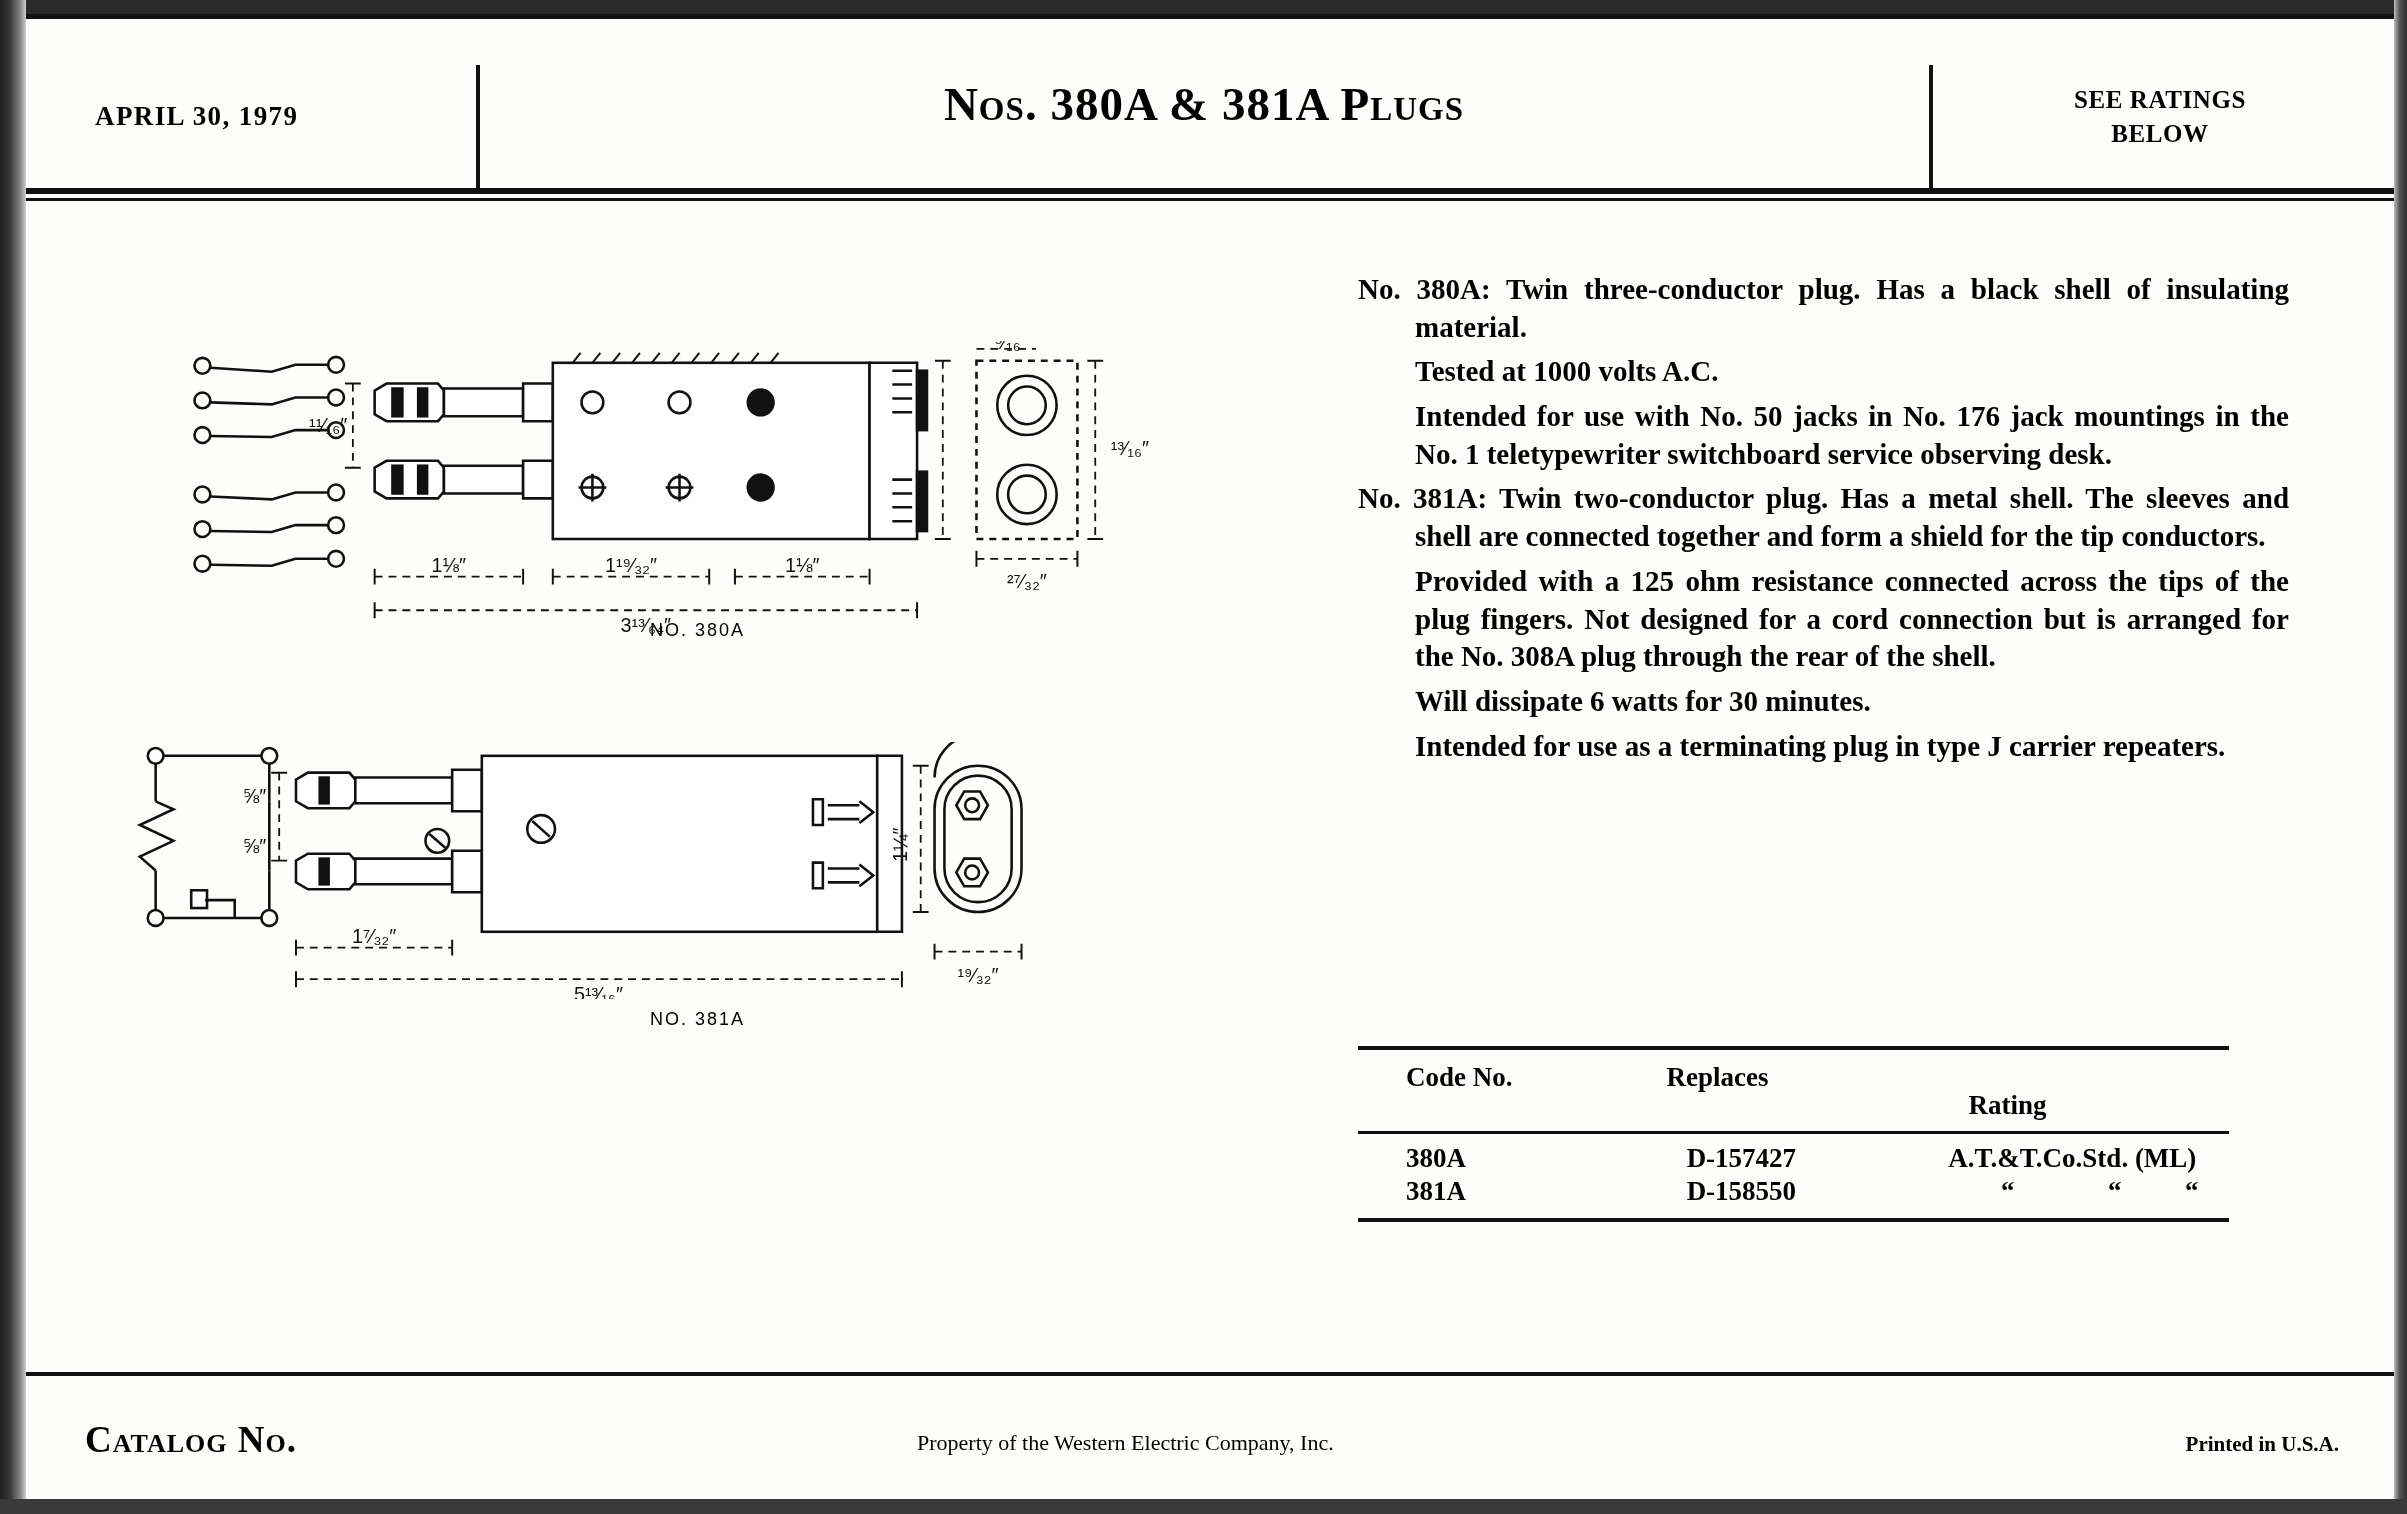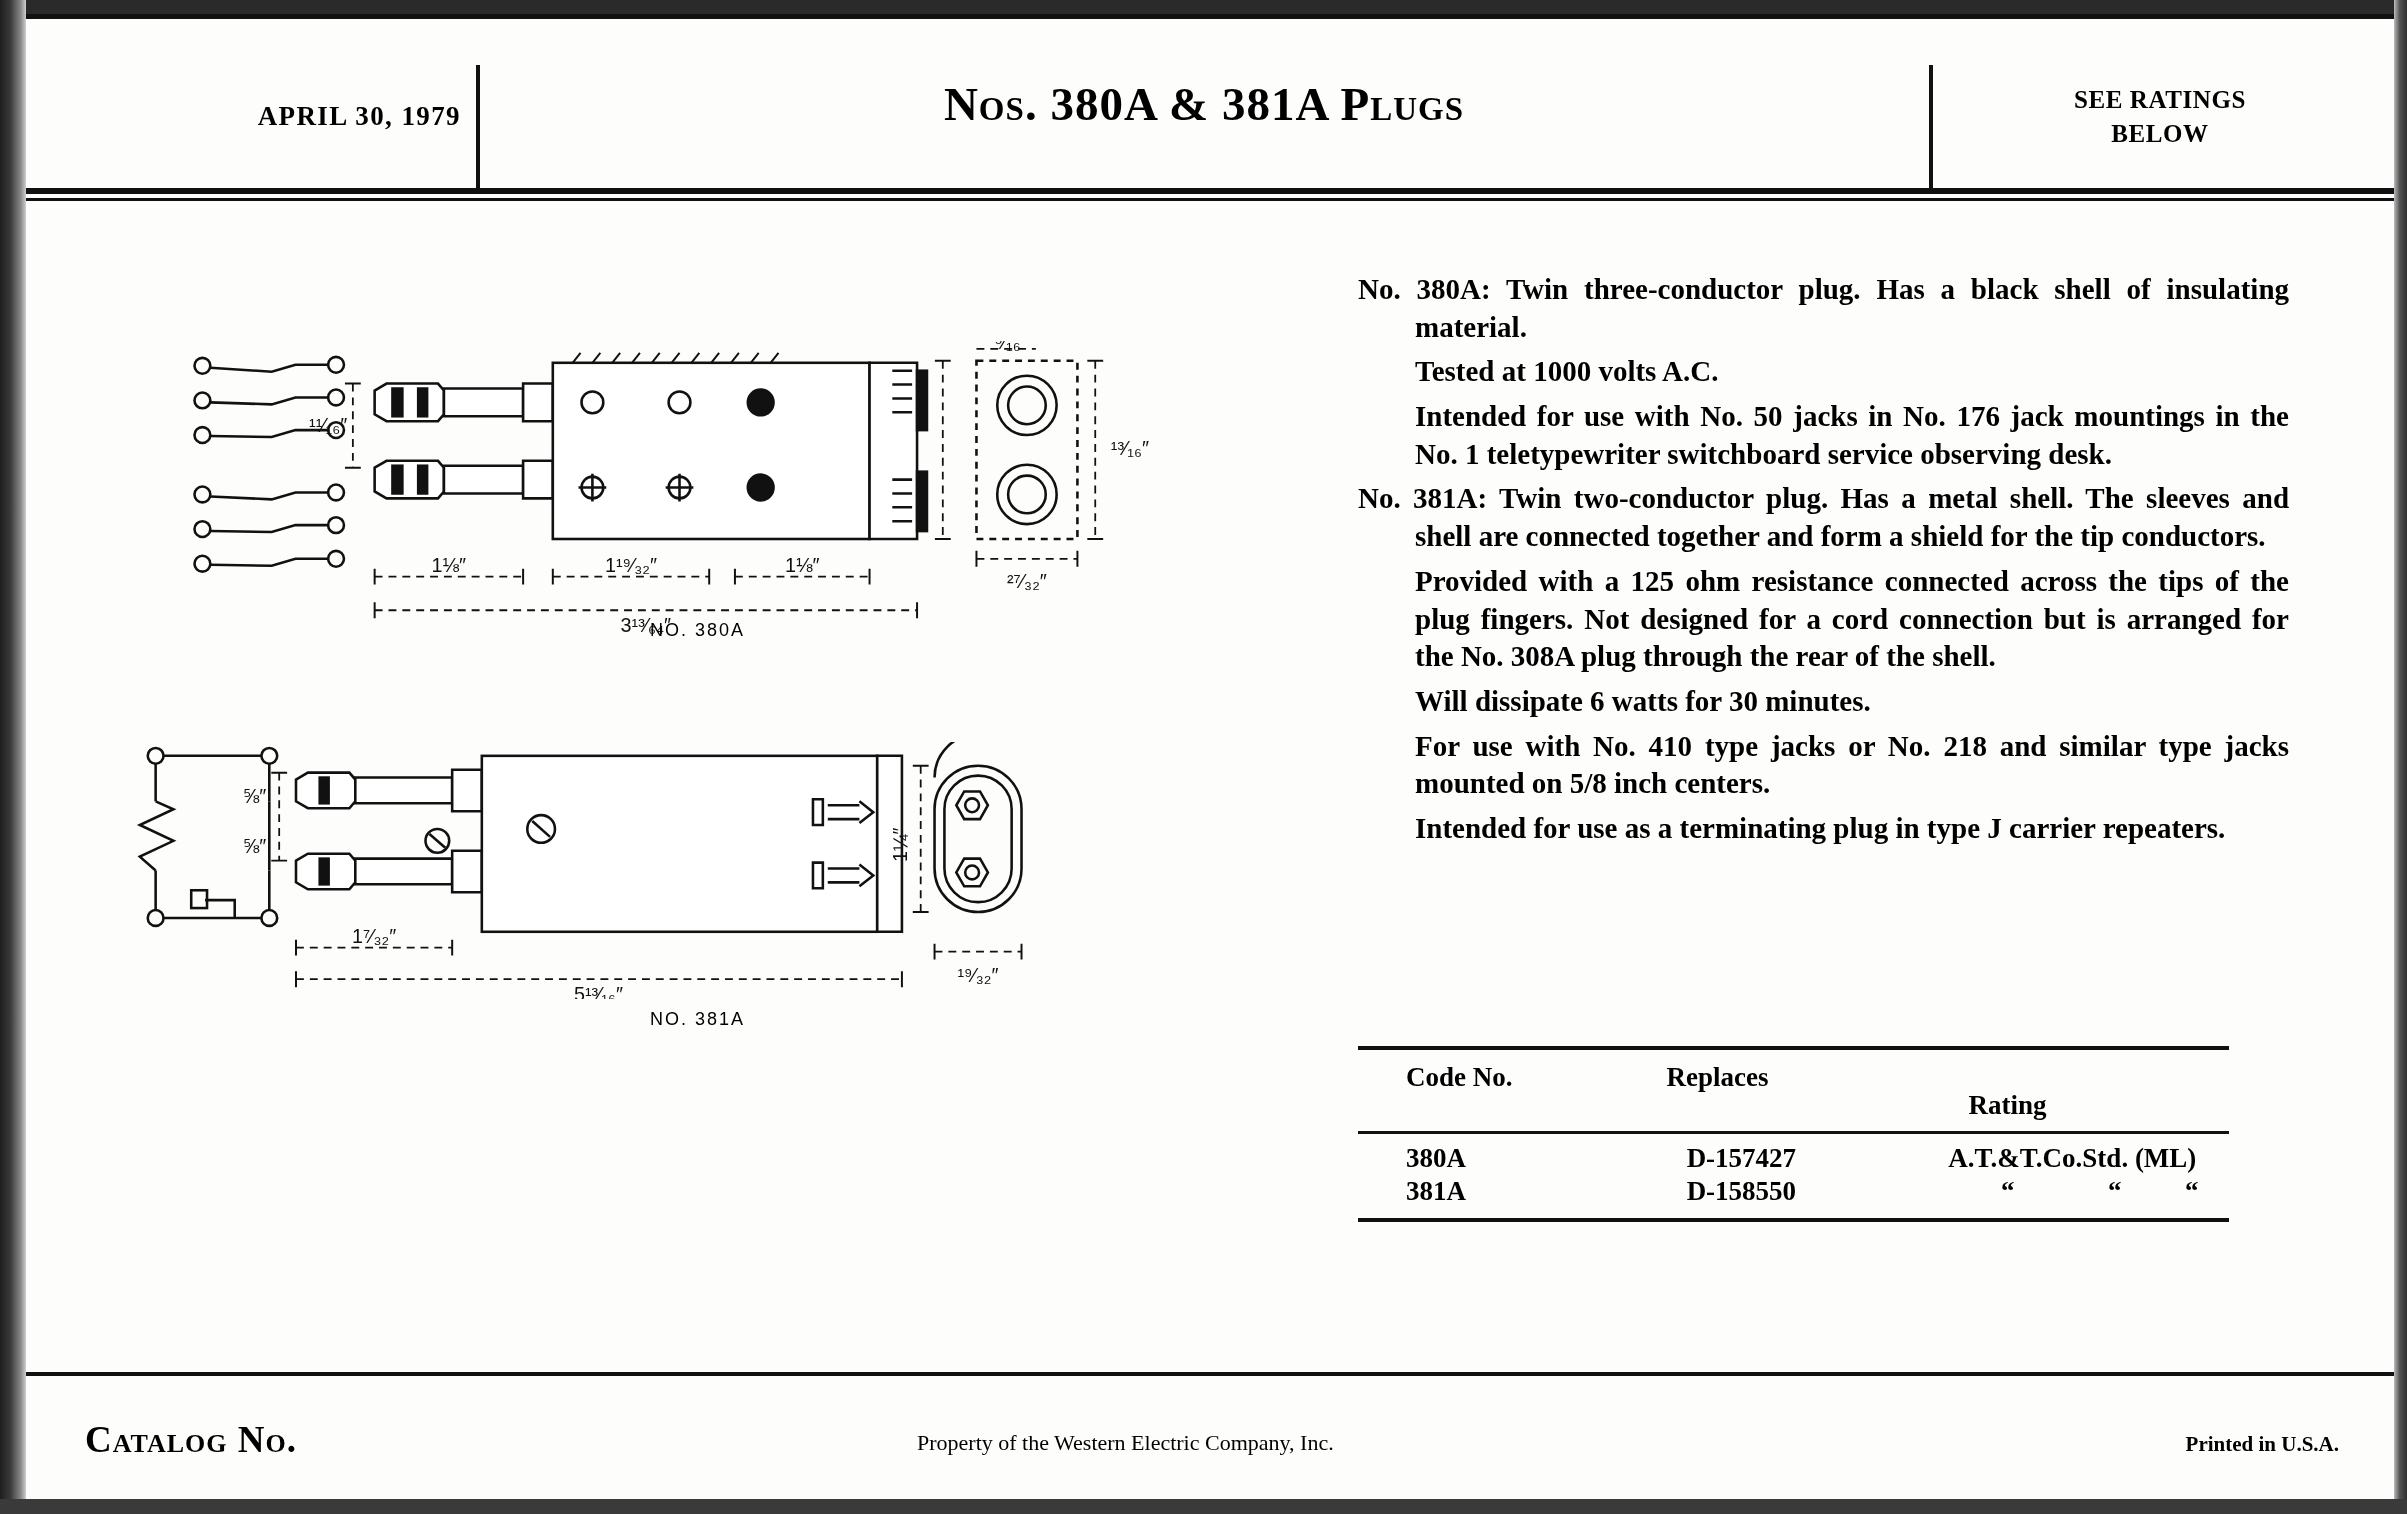--- a/index.html
+++ b/index.html
@@ -51,21 +51,21 @@
     position: absolute; left: 0; top: 184px; width: 2368px; height: 3px; background: #111;
   }
   .hdr-div-left {
     position: absolute; left: 450px; top: 51px; width: 4px; height: 123px; background: #111;
   }
   .hdr-div-right {
     position: absolute; left: 1903px; top: 51px; width: 4px; height: 123px; background: #111;
   }
   .hdr-date {
     position: absolute; left: 69px; top: 87px; width: 366px;
-    text-align: right;
+    text-align: left;
     font-size: 27px; letter-spacing: 1.4px;
     font-variant: small-caps;
     font-weight: 600;
   }
   .hdr-title {
     position: absolute; left: 465px; top: 63px; width: 1426px;
     text-align: center;
     font-size: 47px;
     font-weight: bold;
     font-variant: small-caps;
@@ -407,21 +407,20 @@
       </div>
       <div class="para sub">Tested at 1000 volts A.C.</div>
       <div class="para sub">Intended for use with No. 50 jacks in No. 176 jack mountings in the No. 1 teletypewriter switchboard service observing desk.</div>
 
       <div class="para hang">
         <span>No. 381A:</span>
         <span>Twin two-conductor plug.  Has a metal shell.  The sleeves and shell are connected together and form a shield for the tip conductors.</span>
       </div>
       <div class="para sub">Provided with a 125 ohm resistance connected across the tips of the plug fingers.  Not designed for a cord connection but is arranged for the No. 308A plug through the rear of the shell.</div>
       <div class="para sub">Will dissipate 6 watts for 30 minutes.</div>
-      <div class="para sub">For use with No. 410 type jacks or No. 218 and similar type jacks mounted on 5/8 inch centers.</div>
       <div class="para sub">Intended for use as a terminating plug in type J carrier repeaters.</div>
     </div>
 
     <div class="tbl">
       <div class="tbl-rule"></div>
       <div class="tbl-head">
         <div class="c1">Code No.</div>
         <div class="c2">Replaces</div>
         <div class="c3">Rating</div>
       </div>

